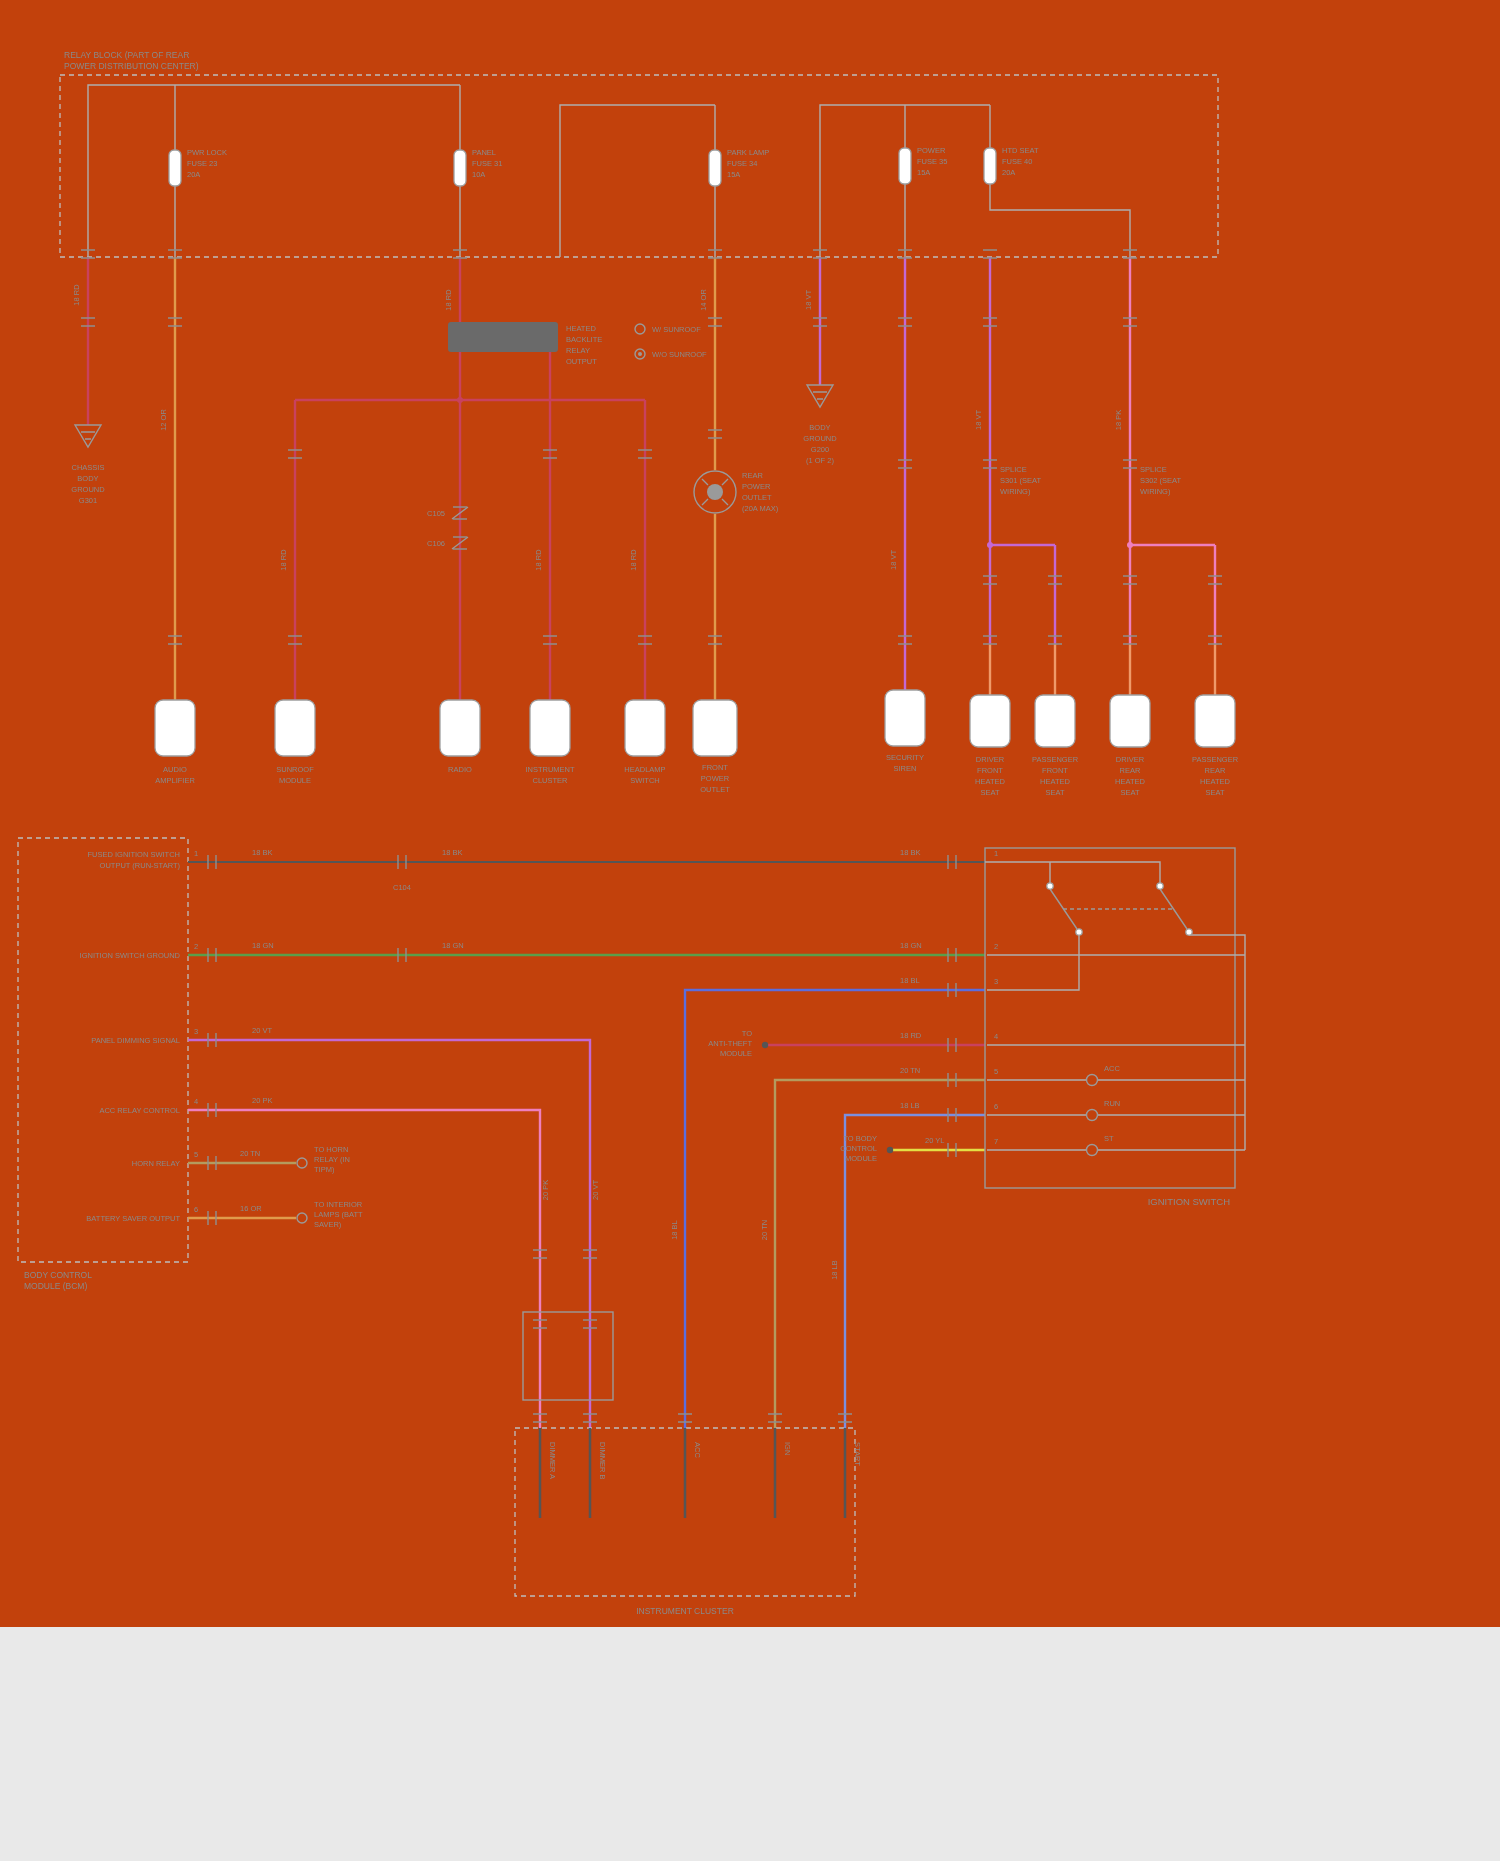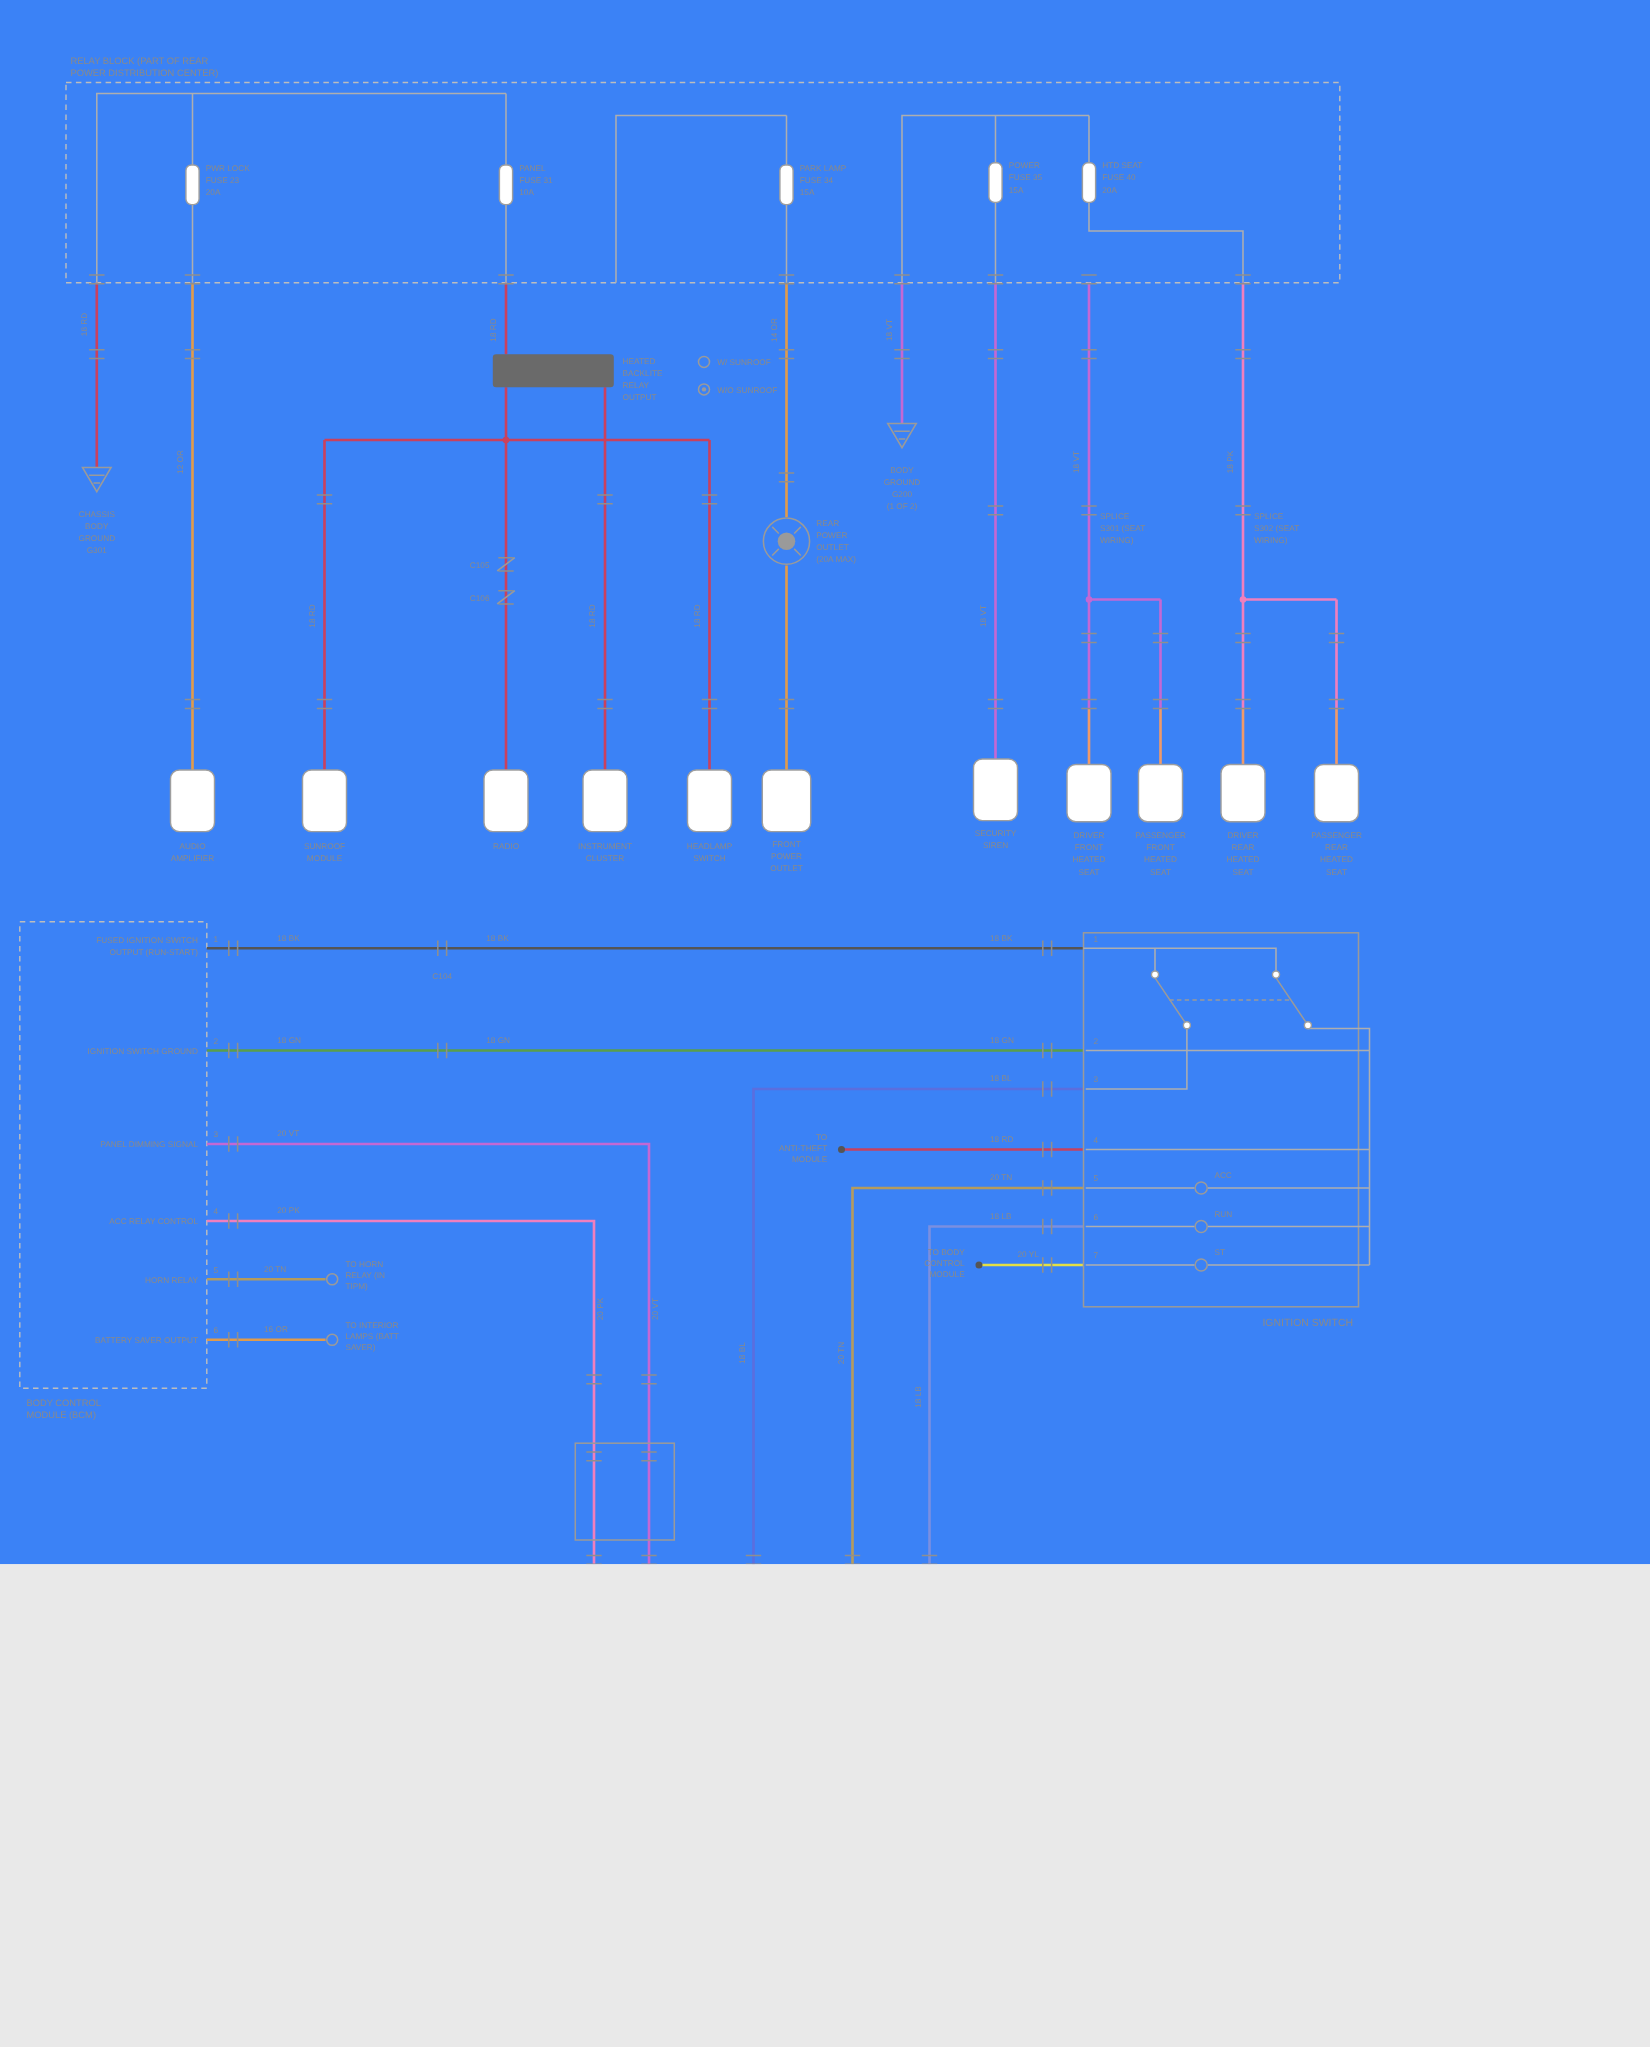--- a/index.html
+++ b/index.html
@@ -1,16 +1,16 @@
 <!DOCTYPE html>
 <html><head>
 <meta charset="utf-8">
 <style>
   html,body{margin:0;padding:0;background:#e9e9e9;}
-  .page{position:relative;width:1500px;height:1422px;background:#3b82f6;margin:0 auto;
+  .page{position:relative;width:1500px;height:1627px;background:#c2410c;margin:0 auto;
         font-family:"Liberation Sans",sans-serif;overflow:hidden;}
   svg{position:absolute;left:0;top:0;}
   text{font-family:"Liberation Sans",sans-serif;fill:#8a8a8a;}
   .t7{font-size:7.5px;}
   .t8{font-size:8.5px;}
   .t9{font-size:9.5px;}
   .mid{text-anchor:middle;}
   .end{text-anchor:end;}
   .wire{fill:none;stroke-linecap:butt;}
   .struct{fill:none;stroke:#aeaeae;stroke-width:1.4;}

